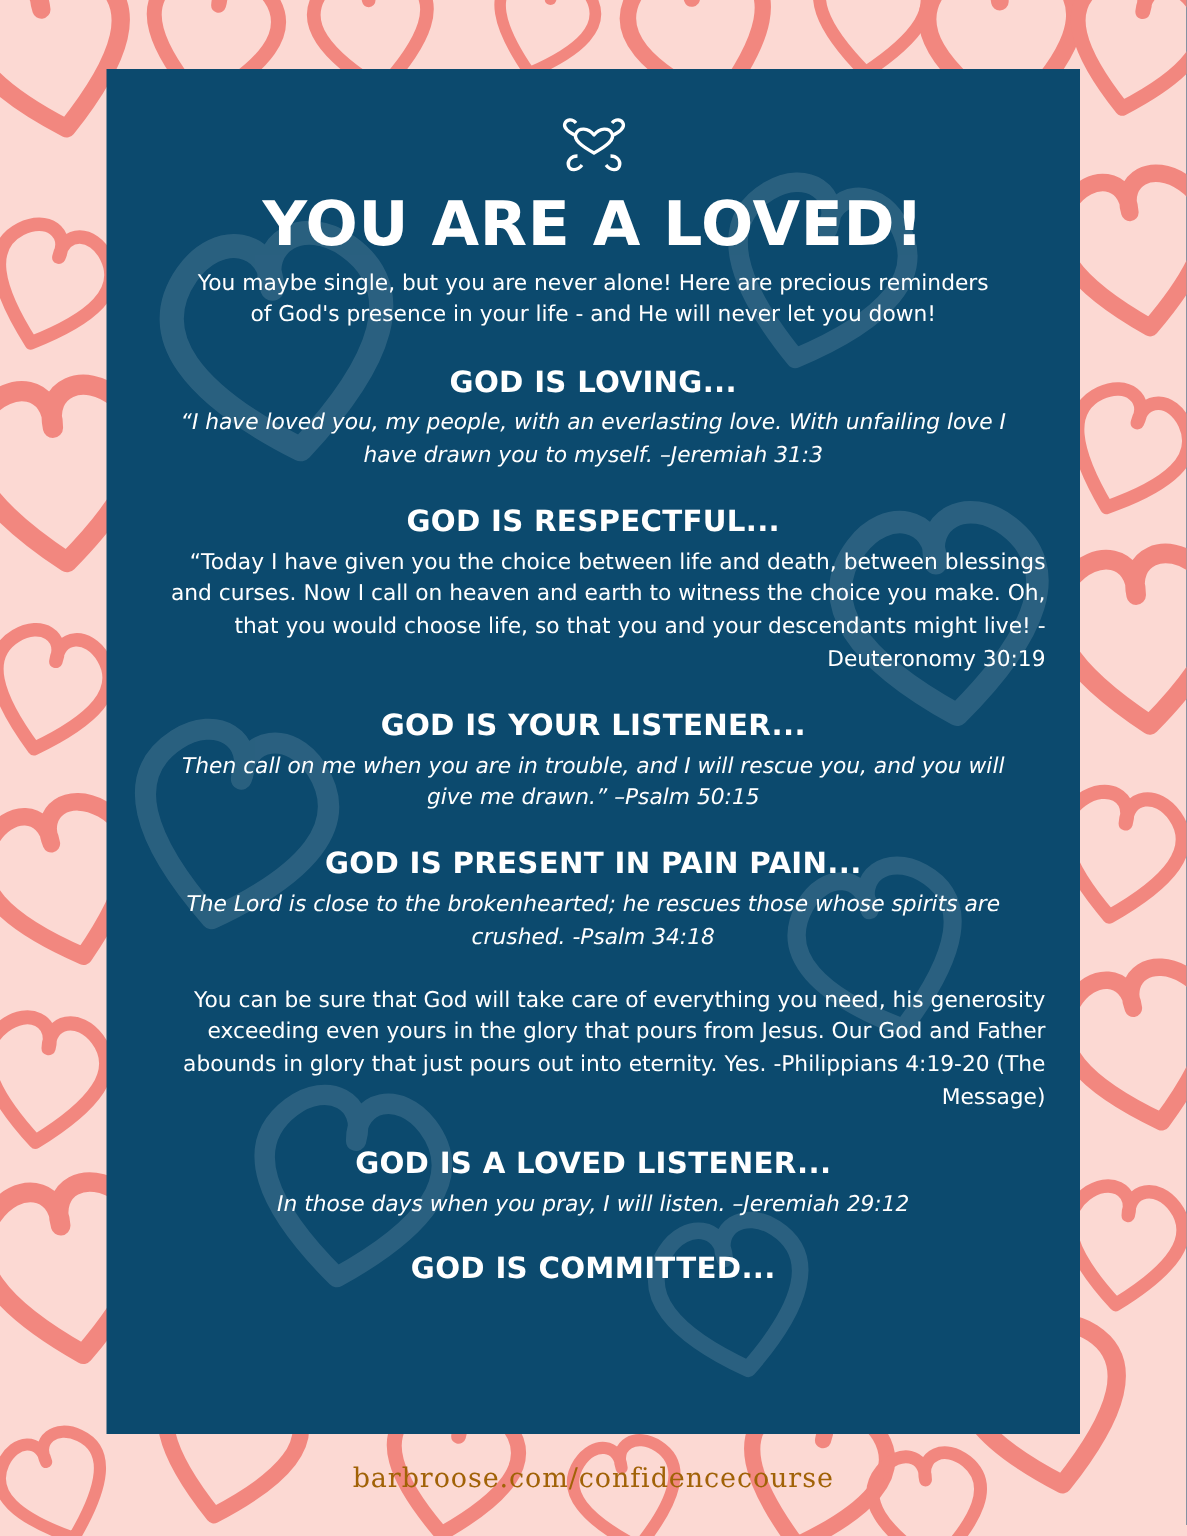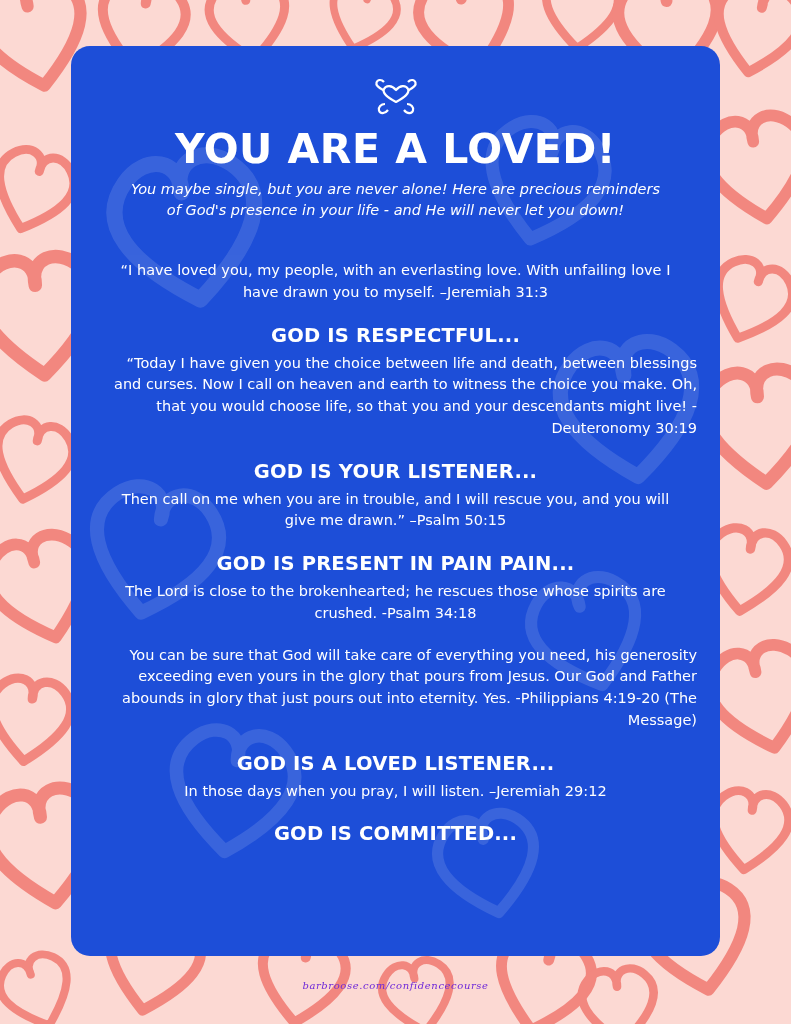--- a/index.html
+++ b/index.html
@@ -24,24 +24,23 @@
     z-index: 0;
   }
 
   
   #card {
     position: absolute;
     left: 71px;
     top: 46px;
     width: 649px;
     height: 910px;
-    background: #1d4ed8;
+    background: #0c4a6e;
     z-index: 2;
     overflow: hidden;
-    border-radius: 19px;
   }
   
   #card-watermark {
     position: absolute;
     inset: 0;
     width: 649px;
     height: 910px;
     opacity: 0.12;
     z-index: 0;
   }
@@ -65,58 +64,56 @@
     font-weight: bold;
     letter-spacing: 0.5px;
     margin: 0 0 8px 0;
     line-height: 1.05;
     font-family: "DejaVu Sans", sans-serif;
   }
 
   #subtitle {
     font-size: 14.5px;
     line-height: 1.45;
-    margin: 0 auto 39px auto;
+    margin: 0 auto 22px auto;
     width: 540px;
     font-family: "DejaVu Sans", sans-serif;
-    font-style: italic;
   }
 
   .section {
     margin: 0 0 20px 0;
   }
   .section-heading {
     font-size: 19.5px;
     font-weight: bold;
     margin: 0 0 6px 0;
     font-family: "DejaVu Sans", sans-serif;
     letter-spacing: 0.2px;
   }
   .section-body {
     font-size: 14.5px;
     line-height: 1.5;
     margin: 0 auto;
     font-family: "DejaVu Sans", sans-serif;
   }
-  .w-520 { width: 560px; }
+  .w-520 { width: 560px; font-style: italic; }
   .w-580 { width: 590px; text-align: right; }
 
   #footer {
     position: absolute;
     left: 0;
     top: 975px;
     width: 791px;
     text-align: center;
     z-index: 3;
   }
   #footer-link {
     font-family: "DejaVu Serif", serif;
-    font-style: italic;
-    font-size: 10px;
-    color: #6d28d9;
+    font-size: 18px;
+    color: #a16207;
     letter-spacing: 0.6px;
     text-decoration: none;
   }
 </style>
 </head>
 <body>
 
 <svg id="bg-hearts" viewBox="0 0 791 1024" aria-hidden="true">
   <defs>
     <g id="heart-outline">
@@ -185,20 +182,21 @@
           <path d="M39,30 C43,30 46,33 45,36.5 C44,40 39,40 36,36"></path>
         </g>
       </svg>
     </div>
 
     <h1 id="doc-title">YOU ARE A LOVED!</h1>
 
     <p id="subtitle">You maybe single, but you are never alone! Here are precious reminders of God's presence in your life - and He will never let you down!</p>
 
     <div class="section">
+      <h2 class="section-heading">GOD IS LOVING...</h2>
       <p class="section-body w-520">“I have loved you, my people, with an everlasting love. With unfailing love I have drawn you to myself. –Jeremiah 31:3</p>
     </div>
 
     <div class="section">
       <h2 class="section-heading">GOD IS RESPECTFUL...</h2>
       <p class="section-body w-580">“Today I have given you the choice between life and death, between blessings and curses. Now I call on heaven and earth to witness the choice you make. Oh, that you would choose life, so that you and your descendants might live! -Deuteronomy 30:19</p>
     </div>
 
     <div class="section">
       <h2 class="section-heading">GOD IS YOUR LISTENER...</h2>

